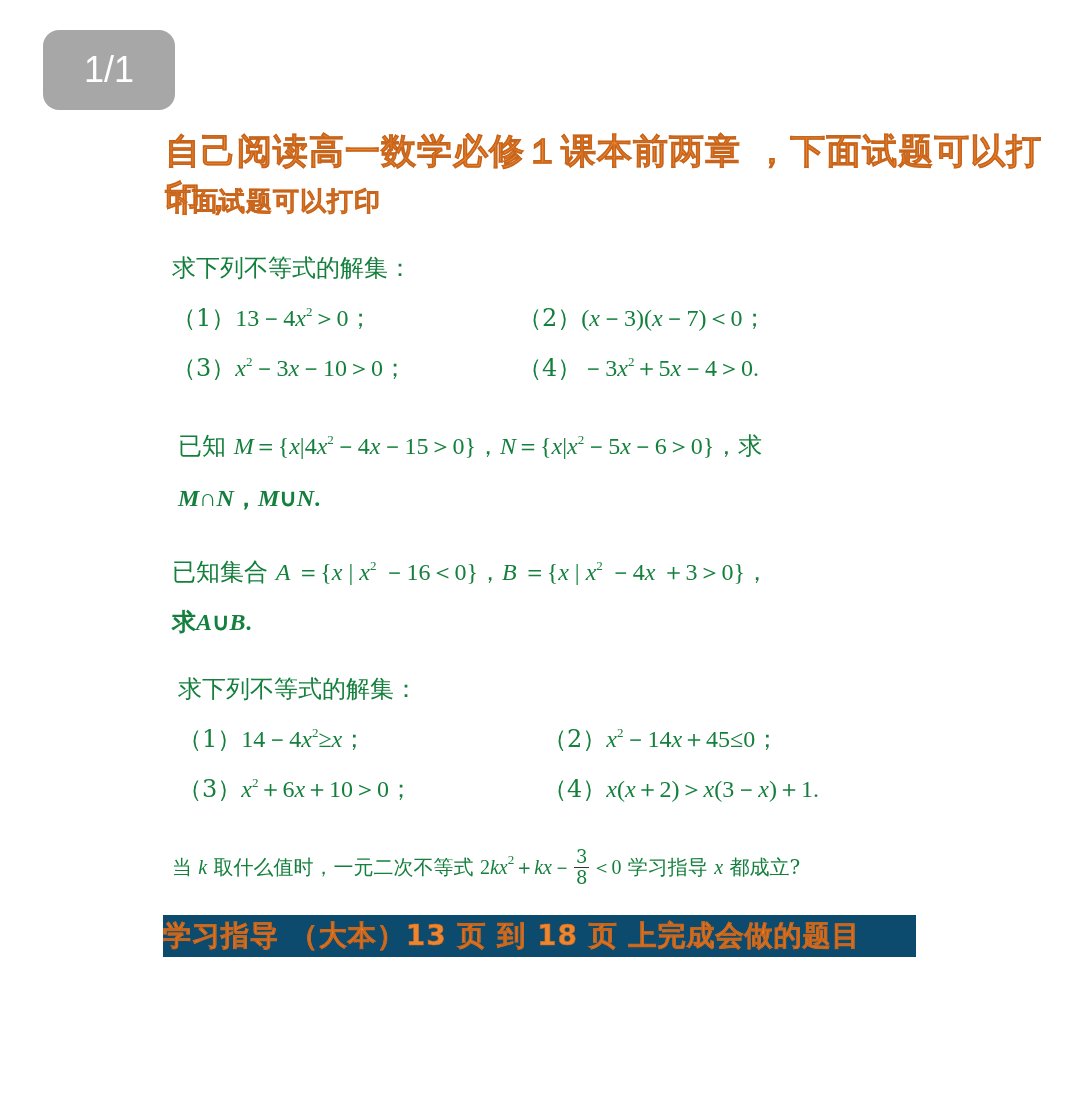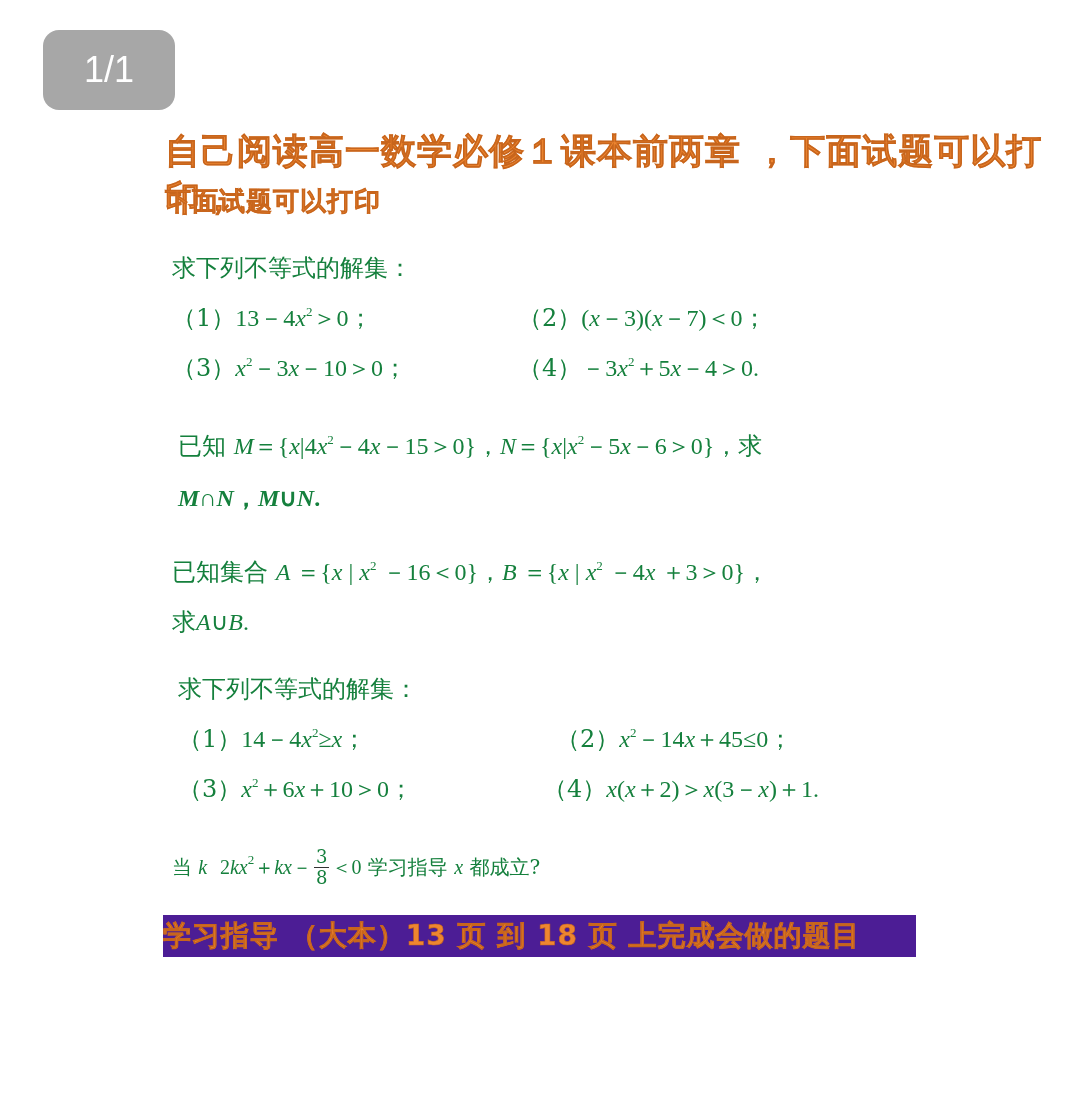--- a/index.html
+++ b/index.html
@@ -14,21 +14,21 @@
   .intro1 { position:absolute; left:165px; top:128px; font-size:35px; }
   .intro2 { position:absolute; left:165px; top:184px; font-size:26px; }
   .q { position:absolute; font-size:24px; color:#15803d; white-space:nowrap; }
   .m { font-family:"Liberation Serif", serif; }
   i { font-family:"Liberation Serif", serif; }
   sup { font-size:13px; vertical-align:10px; line-height:0; }
   .frac { display:inline-flex; flex-direction:column; align-items:center; vertical-align:middle;
     font-size:18px; line-height:20px; margin:0 2px; }
   .frac .num { border-bottom:1px solid #333; padding:0 2px; }
   .footer { position:absolute; left:163px; top:915px; width:753px; height:42px;
-    background:#4c1d95; display:flex; align-items:center; font-size:28px; white-space:nowrap; }
+    background:#0c4a6e; display:flex; align-items:center; font-size:28px; white-space:nowrap; }
   .small { font-size:20px; }
 </style>
 </head>
 <body>
 
 <div class="page-badge">1/1</div>
 
 <div class="orange intro1">自己阅读高一数学必修１课本前两章 ，下面试题可以打印，</div>
 <div class="orange intro2">下面试题可以打印</div>
 
@@ -49,40 +49,40 @@
 <div class="q" style="left:178px;top:430px;">
   已知 <i>M</i><span class="m">＝{<i>x</i>|4<i>x</i><sup>2</sup>－4<i>x</i>－15＞0}，<i>N</i>＝{<i>x</i>|<i>x</i><sup>2</sup>－5<i>x</i>－6＞0}</span>，求
 </div>
 <div class="q" style="left:178px;top:482px;font-weight:bold;">
   <span class="m"><i>M</i>∩<i>N</i>，<i>M</i>∪<i>N</i>.</span>
 </div>
 
 <div class="q" style="left:172px;top:556px;">
   已知集合 <span class="m"><i>A</i> ＝{<i>x</i> | <i>x</i><sup>2</sup> －16＜0}，<i>B</i> ＝{<i>x</i> | <i>x</i><sup>2</sup> －4<i>x</i> ＋3＞0}，</span>
 </div>
-<div class="q" style="left:172px;top:606px;">
+<div class="q" style="left:172px;top:606px;font-weight:bold;">
   求<span class="m"><i>A</i>∪<i>B</i>.</span>
 </div>
 
 <div class="q" style="left:178px;top:673px;">求下列不等式的解集：</div>
 <div class="q" style="left:178px;top:723px;">
   <span>（1）</span><span class="m">14－4<i>x</i><sup>2</sup>≥<i>x</i>；</span>
 </div>
-<div class="q" style="left:543px;top:723px;margin-left:13px;">
+<div class="q" style="left:543px;top:723px;">
   <span>（2）</span><span class="m"><i>x</i><sup>2</sup>－14<i>x</i>＋45≤0；</span>
 </div>
 <div class="q" style="left:178px;top:773px;">
   <span>（3）</span><span class="m"><i>x</i><sup>2</sup>＋6<i>x</i>＋10＞0；</span>
 </div>
 <div class="q" style="left:543px;top:773px;">
   <span>（4）</span><span class="m"><i>x</i>(<i>x</i>＋2)＞<i>x</i>(3－<i>x</i>)＋1.</span>
 </div>
 
 <div class="q small" style="left:172px;top:847px;display:flex;align-items:center;">
-  <span>当</span>&nbsp;<i>k</i>&nbsp;&nbsp;<span class="m">2<i>kx</i><sup>2</sup>＋<i>kx</i>－</span><span class="frac">
+  <span>当</span>&nbsp;<i>k</i>&nbsp;<span>取什么值时，一元二次不等式</span>&nbsp;<span class="m">2<i>kx</i><sup>2</sup>＋<i>kx</i>－</span><span class="frac">
       <span class="num">3</span>
       <span>8</span>
     </span><span class="m">＜0</span>&nbsp;<span>学习指导</span>&nbsp;<i>x</i>&nbsp;<span>都成立?</span>
 </div>
 
 <div class="footer">
   <span class="orange">学习指导 （大本）13 页  到 18 页  上完成会做的题目</span>
 </div>
 
 </body></html>

